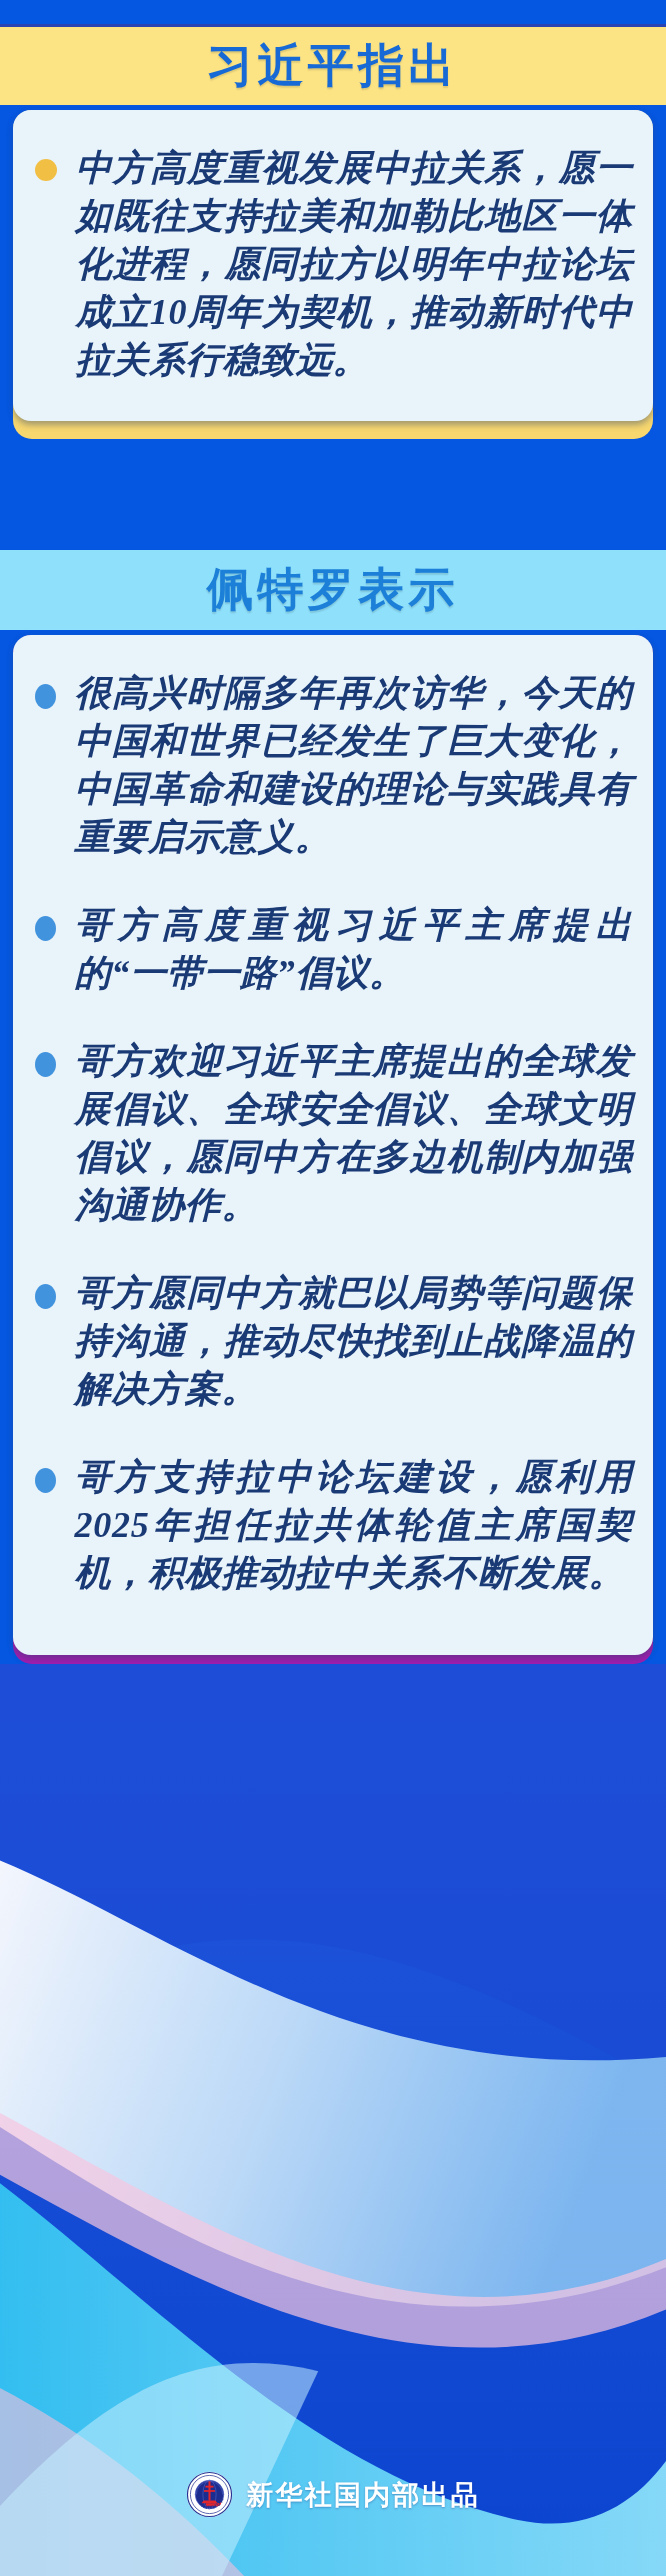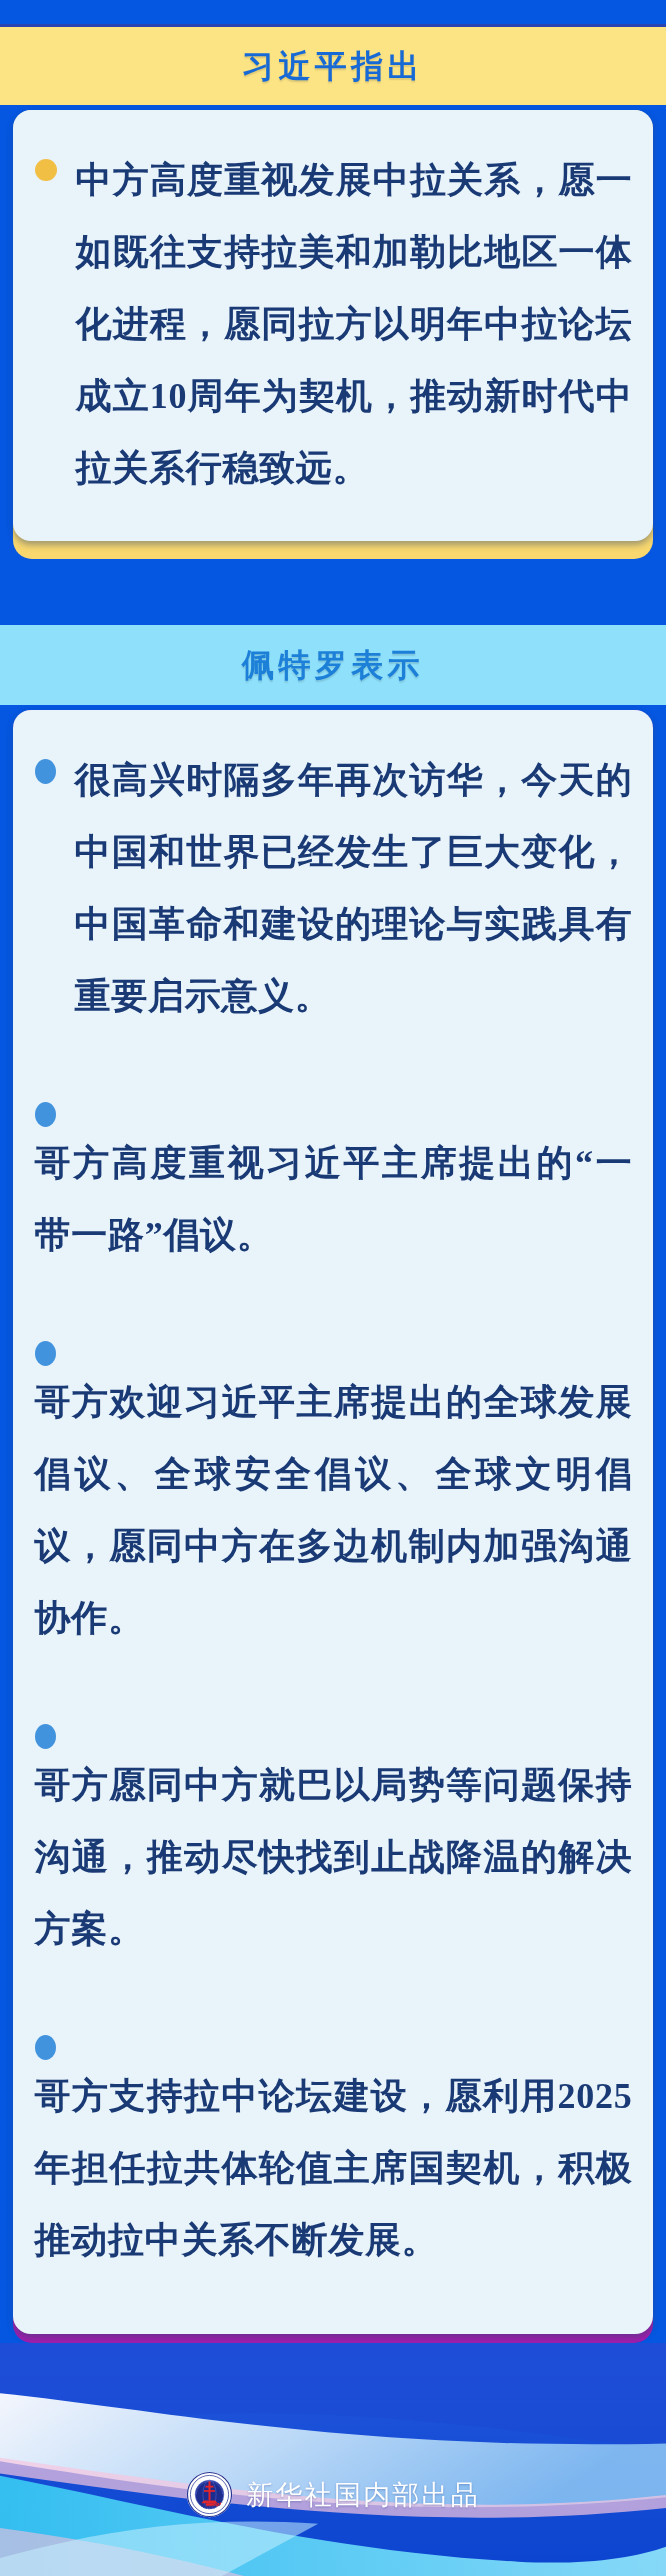--- a/index.html
+++ b/index.html
@@ -10,61 +10,61 @@
     overflow:hidden;
     font-family:"Liberation Serif","DejaVu Serif",serif;
   }
   
   .topbar{height:24.4px;background:#0556e0;}
   .topsep{height:3px;background:#2a45b2;}
 
   
   .band{display:flex;align-items:center;justify-content:center;}
   .band-yellow{height:78px;background:#fce485;}
-  .band-cyan{height:80px;background:#8fe0fb;margin-top:66px;}
+  .band-cyan{height:80px;background:#8fe0fb;margin-top:111px;}
   .band-title{
-    font-size:32px;font-weight:900;letter-spacing:4.4px;line-height:1;
+    font-size:46px;font-weight:900;letter-spacing:4.4px;line-height:1;
     text-shadow:0 1.5px 1.5px rgba(0,0,0,0.12);
     text-align:center;
   }
   .band-yellow .band-title{color:#176ad6;}
   .band-cyan  .band-title{color:#1c7fd8;}
 
   
   .card-wrap{margin:4.4px 12.6px 0 12.6px;border-radius:19px;}
   .wrap-yellow{background:#f8d76e;padding-bottom:18px;}
   .wrap-cyan{background:#a21caf;padding-bottom:9px;margin-top:5.2px;}
   .card{
     background:#e8f3fa;border-radius:18px;
     padding:34px 21px 37px 22px;
     box-shadow:0 3.7px 6px rgba(45,70,110,0.42);
   }
   .wrap-cyan .card{padding-bottom:58px;}
   .item{display:flex;align-items:flex-start;}
-  .item + .item{margin-top:55px;flex-direction:column;}
+  .item + .item{margin-top:40px;}
   .dot{flex:0 0 auto;margin:15px 19px 0 0;}
   .dot-yellow{width:22px;height:22px;border-radius:50%;background:#f2bf45;}
   .dot-blue{width:21px;height:25px;border-radius:50%;background:#4293dd;}
   .item-text{
     flex:1 1 auto;
-    font-size:36px;line-height:72px;font-weight:700;
-    color:#1a3a75;text-align:justify;letter-spacing:0.7px;
+    font-size:36px;line-height:48px;font-weight:700;
+    color:#1a3a75;text-align:justify;letter-spacing:0.7px;font-style:italic;
   }
 
   
   .footer{position:relative;flex:1 1 auto;min-height:222px;overflow:hidden;}
   .footer-art{position:absolute;inset:0;width:100%;height:100%;}
   .credit-row{
     position:absolute;left:0;right:0;bottom:58px;
     display:flex;align-items:center;justify-content:center;gap:13.3px;
   }
   .emblem{width:47px;height:47px;flex:0 0 auto;}
   .credit-text{
     font-family:"Liberation Sans","DejaVu Sans",sans-serif;
-    font-size:27px;font-weight:400;color:#ffffff;letter-spacing:2.2px;
+    font-size:27px;font-weight:700;color:#ffffff;letter-spacing:2.2px;
     text-shadow:0 0.7px 2.2px rgba(20,40,120,0.35);
   }
 </style>
 </head>
 <body>
 
 <div class="topbar"></div>
 <div class="topsep"></div>
 
 <div class="band band-yellow">

